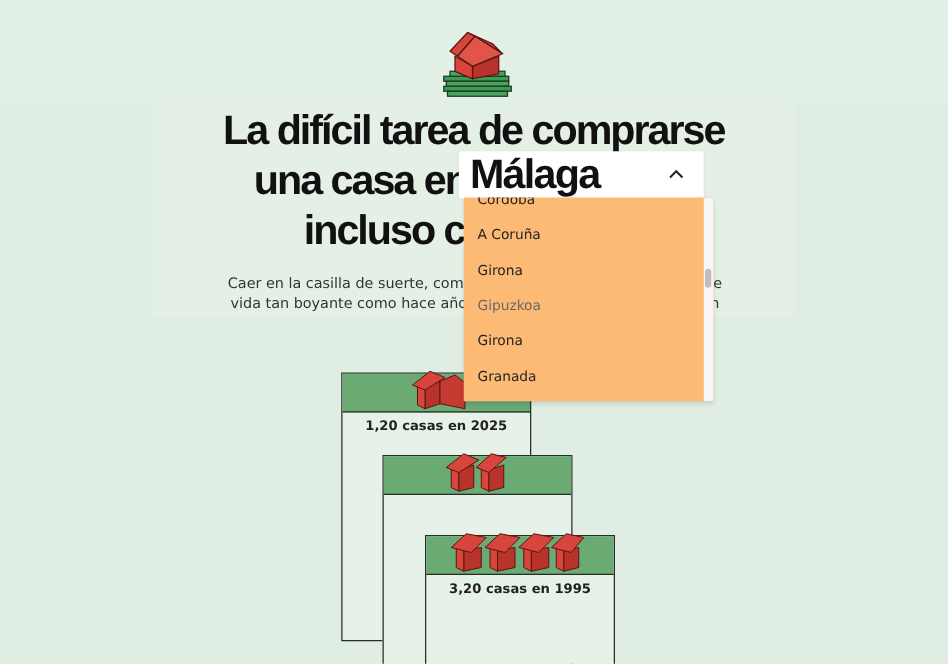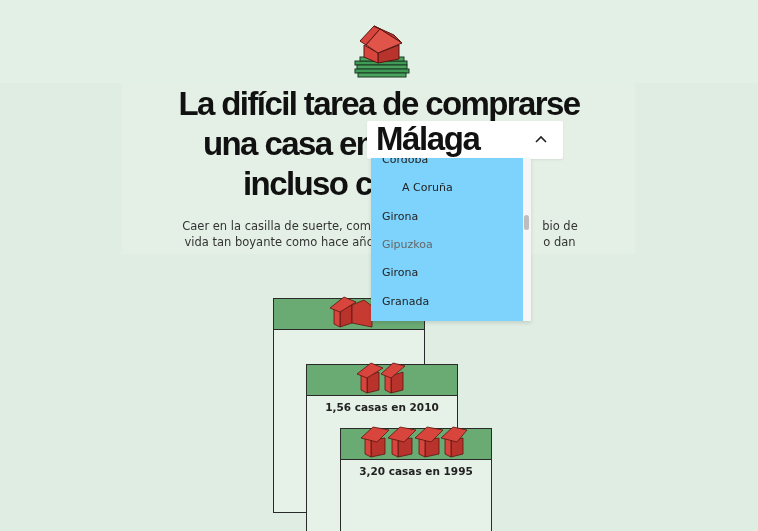--- a/index.html
+++ b/index.html
@@ -30,22 +30,22 @@
     text-align: center;
   }
   .select-value {
     position: absolute; left: 9px; top: -2px;
     font-family: "Liberation Sans", sans-serif; font-weight: bold;
     font-size: 33px; letter-spacing: -1.4px; line-height: 40px; color: #111;
   }
   .chevron-up { position: absolute; right: 16px; top: 13px; width: 12px; height: 10px; }
 
   .dropdown-list {
-    position: absolute; left: 371px; top: 158px; width: 160px; height: 163px;
-    background: #7dd3fc; overflow: hidden;
+    position: absolute; left: 371px; top: 158px; width: 200px; height: 163px;
+    background: #fdba74; overflow: hidden;
     box-shadow: 0 2px 4px rgba(0,0,0,0.12);
   }
   .option {
     position: absolute; left: 11px; font-size: 11px; color: #222;
     font-family: "DejaVu Sans", sans-serif; cursor: pointer; white-space: nowrap;
   }
   .option.muted { color: #666; }
   .scroll-track { position: absolute; right: 0; top: 0; width: 8px; height: 163px; background: #f6f6f6; }
   .scroll-thumb { position: absolute; right: 2px; top: 57px; width: 5px; height: 15px; background: #bdbdbd; border-radius: 3px; }
 
@@ -104,36 +104,36 @@
   <div class="band">
     <svg class="houses" viewBox="0 0 150 34">
       <g stroke="#5a1512" stroke-width="0.8">
         <polygon points="66,16 78,11 78,29 66,33" fill="#b8332c"></polygon>
         <polygon points="60,14 66,16 66,33 60,30" fill="#d8453c"></polygon>
         <polygon points="56,14 70,3 82,8 66,18" fill="#d8453c"></polygon>
         <polygon points="78,11 90,6 98,12 98,33 78,29" fill="#c73a32"></polygon>
       </g>
     </svg>
   </div>
+  <div class="label">1,20 casas en 2025</div>
 </div>
 
 <div class="card card-2">
   <div class="band">
     <svg class="houses" viewBox="0 0 150 34">
       <g stroke="#5a1512" stroke-width="0.8">
         <polygon points="60,16 72,12 72,30 60,33" fill="#b8332c"></polygon>
         <polygon points="54,14 60,16 60,33 54,30" fill="#d8453c"></polygon>
         <polygon points="50,14 64,3 76,8 60,18" fill="#d8453c"></polygon>
         <polygon points="84,16 96,12 96,30 84,33" fill="#b8332c"></polygon>
         <polygon points="78,14 84,16 84,33 78,30" fill="#d8453c"></polygon>
         <polygon points="74,14 86,3 98,6 84,18" fill="#d8453c"></polygon>
       </g>
     </svg>
   </div>
-  <div class="label">1,56 casas en 2010</div>
 </div>
 
 <div class="card card-3">
   <div class="band">
     <svg class="houses" viewBox="0 0 150 34">
       <g stroke="#5a1512" stroke-width="0.8">
         <polygon points="30,16 44,14 44,30 30,33" fill="#b8332c"></polygon>
         <polygon points="24,14 30,16 30,33 24,30" fill="#d8453c"></polygon>
         <polygon points="20,14 32,3 48,6 36,18" fill="#d8453c"></polygon>
         <polygon points="57,16 71,14 71,30 57,33" fill="#b8332c"></polygon>
@@ -153,21 +153,21 @@
 
 <div class="select-box">
   <span class="select-value">Málaga</span>
   <svg class="chevron-up" viewBox="0 0 12 10">
     <polyline points="1,8 6,3 11,8" fill="none" stroke="#222" stroke-width="1.6"></polyline>
   </svg>
 </div>
 
 <div class="dropdown-list">
   <div class="option" style="top:-5px;">Córdoba</div>
-  <div class="option" style="top:23px;margin-left:20px;">A Coruña</div>
+  <div class="option" style="top:23px;">A Coruña</div>
   <div class="option" style="top:52px;">Girona</div>
   <div class="option muted" style="top:80px;">Gipuzkoa</div>
   <div class="option" style="top:108px;">Girona</div>
   <div class="option" style="top:137px;">Granada</div>
   <div class="scroll-track">
     <div class="scroll-thumb"></div>
   </div>
 </div>
 
 </body></html>

